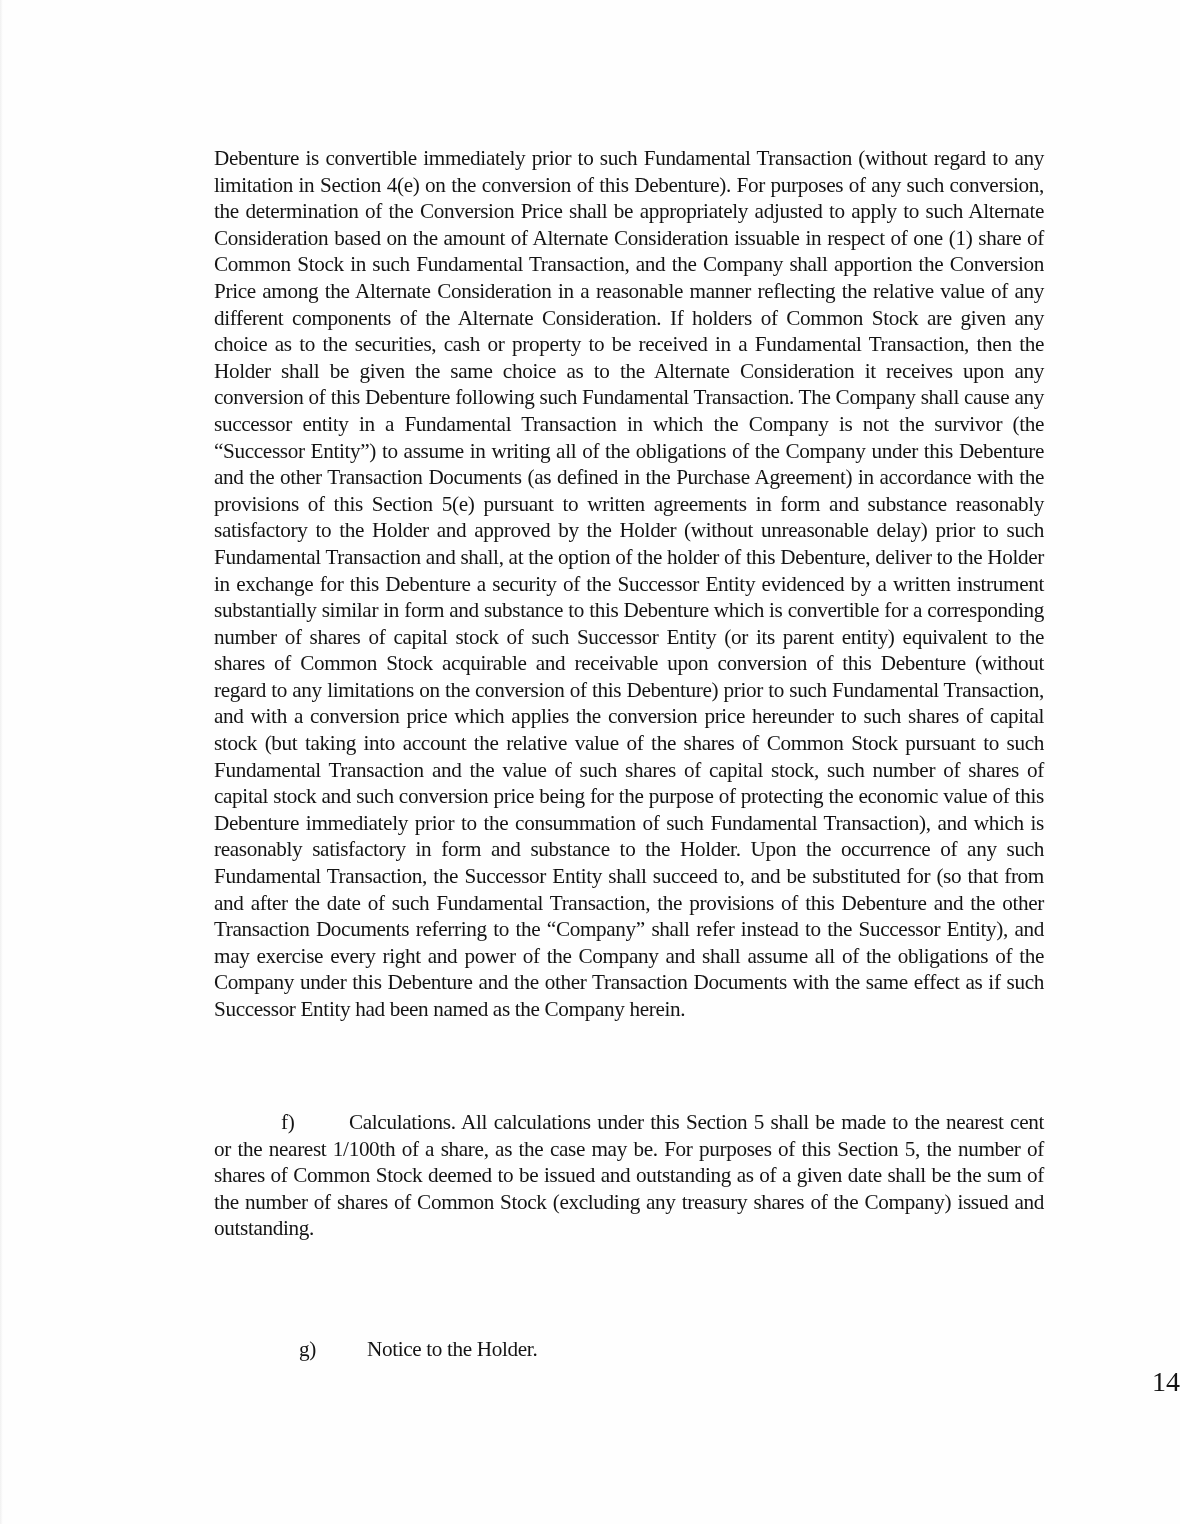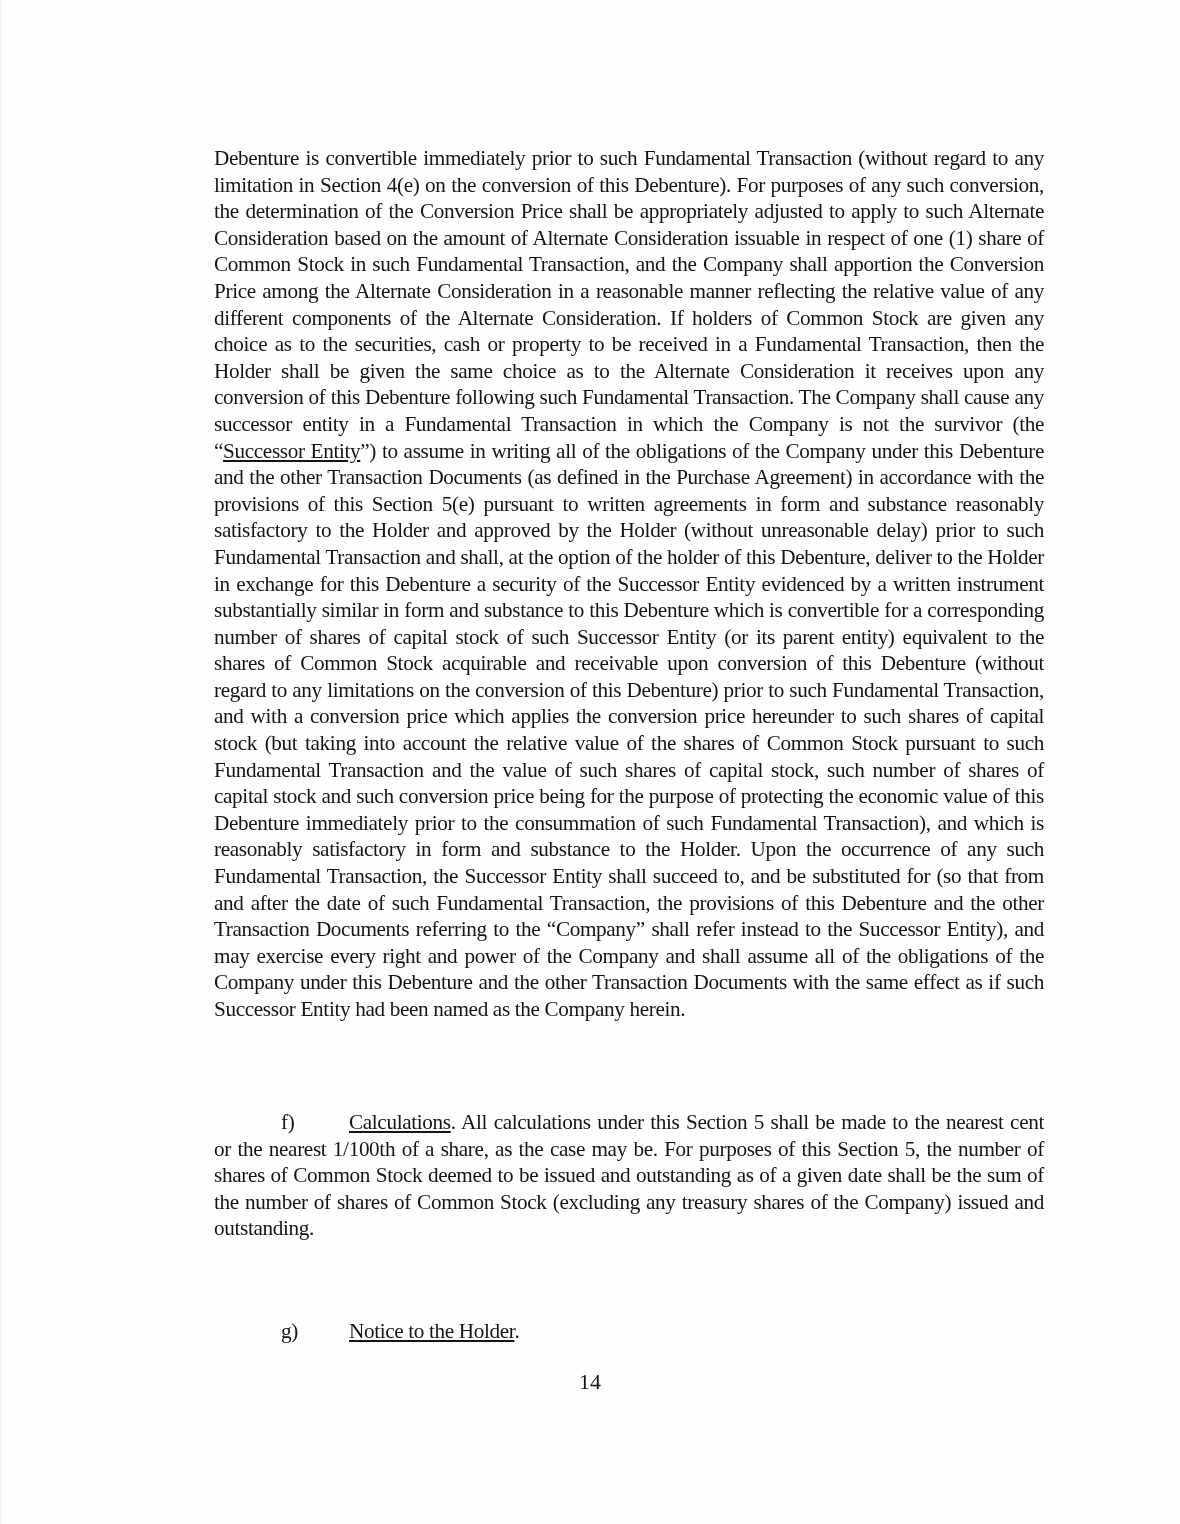--- a/index.html
+++ b/index.html
@@ -28,45 +28,45 @@
       width: 830px;
       font-size: 21.2px;
       line-height: 26.6px;
       text-align: justify;
       letter-spacing: -0.35px;
       word-spacing: 0px;
     }
     .p1 { top: 145px; }
     .p2 { top: 1109px; }
     .p3 { top: 1318px; }
-    .u { text-decoration: underline; text-underline-offset: 2px; }
+    .u { text-underline-offset: 2px; }
     .label { display: inline-block; width: 68px; margin-left: 67px; }
     .page-number {
       position: absolute;
       top: 1369px;
       left: 0;
       width: 1180px;
-      text-align: center;
-      font-size: 22px;
+      text-align: right;
+      font-size: 28px;
       line-height: 26px;
     }
     
     .scan-edge {
       position: absolute;
       left: 0; top: 0;
       width: 3px; height: 1524px;
       background: linear-gradient(to right, #f0f0f0, #ffffff);
     }
   </style>
 </head>
 <body>
 
 <div class="page">
   <div class="scan-edge"></div>
 
   <p class="text-block p1" style="margin:0;"><span>Debenture is convertible immediately prior to such Fundamental Transaction (without regard to any limitation in Section 4(e) on the conversion of this Debenture).  For purposes of any such conversion, the determination of the Conversion Price shall be appropriately adjusted to apply to such Alternate Consideration based on the amount of Alternate Consideration issuable in respect of one (1) share of Common Stock in such Fundamental Transaction, and the Company shall apportion the Conversion Price among the Alternate Consideration in a reasonable manner reflecting the relative value of any different components of the Alternate Consideration.  If holders of Common Stock are given any choice as to the securities, cash or property to be received in a Fundamental Transaction, then the Holder shall be given the same choice as to the Alternate Consideration it receives upon any conversion of this Debenture following such Fundamental Transaction.  The Company shall cause any successor entity in a Fundamental Transaction in which the Company is not the survivor (the “</span><span class="u">Successor Entity</span><span>”) to assume in writing all of the obligations of the Company under this Debenture and the other Transaction Documents (as defined in the Purchase Agreement) in accordance with the provisions of this Section 5(e) pursuant to written agreements in form and substance reasonably satisfactory to the Holder and approved by the Holder (without unreasonable delay) prior to such Fundamental Transaction and shall, at the option of the holder of this Debenture, deliver to the Holder in exchange for this Debenture a security of the Successor Entity evidenced by a written instrument substantially similar in form and substance to this Debenture which is convertible for a corresponding number of shares of capital stock of such Successor Entity (or its parent entity) equivalent to the shares of Common Stock acquirable and receivable upon conversion of this Debenture (without regard to any limitations on the conversion of this Debenture) prior to such Fundamental Transaction, and with a conversion price which applies the conversion price hereunder to such shares of capital stock (but taking into account the relative value of the shares of Common Stock pursuant to such Fundamental Transaction and the value of such shares of capital stock, such number of shares of capital stock and such conversion price being for the purpose of protecting the economic value of this Debenture immediately prior to the consummation of such Fundamental Transaction), and which is reasonably satisfactory in form and substance to the Holder. Upon the occurrence of any such Fundamental Transaction, the Successor Entity shall succeed to, and be substituted for (so that from and after the date of such Fundamental Transaction, the provisions of this Debenture and the other Transaction Documents referring to the “Company” shall refer instead to the Successor Entity), and may exercise every right and power of the Company and shall assume all of the obligations of the Company under this Debenture and the other Transaction Documents with the same effect as if such Successor Entity had been named as the Company herein.</span></p>
 
   <p class="text-block p2" style="margin:0;"><span class="label">f)</span><span class="u">Calculations</span><span>.</span><span>  All calculations under this Section 5 shall be made to the nearest cent or the nearest 1/100th of a share, as the case may be.  For purposes of this Section 5, the number of shares of Common Stock deemed to be issued and outstanding as of a given date shall be the sum of the number of shares of Common Stock (excluding any treasury shares of the Company) issued and outstanding.</span></p>
 
-  <p class="text-block p3" style="margin:0; text-align:left;"><span class="label">g)</span><span class="u">Notice to the Holder</span><span>.</span></p>
+  <p class="text-block p3" style="margin:18px; text-align:left;"><span class="label">g)</span><span class="u">Notice to the Holder</span><span>.</span></p>
 
   <div class="page-number">14</div>
 </div>
 
 </body></html>

